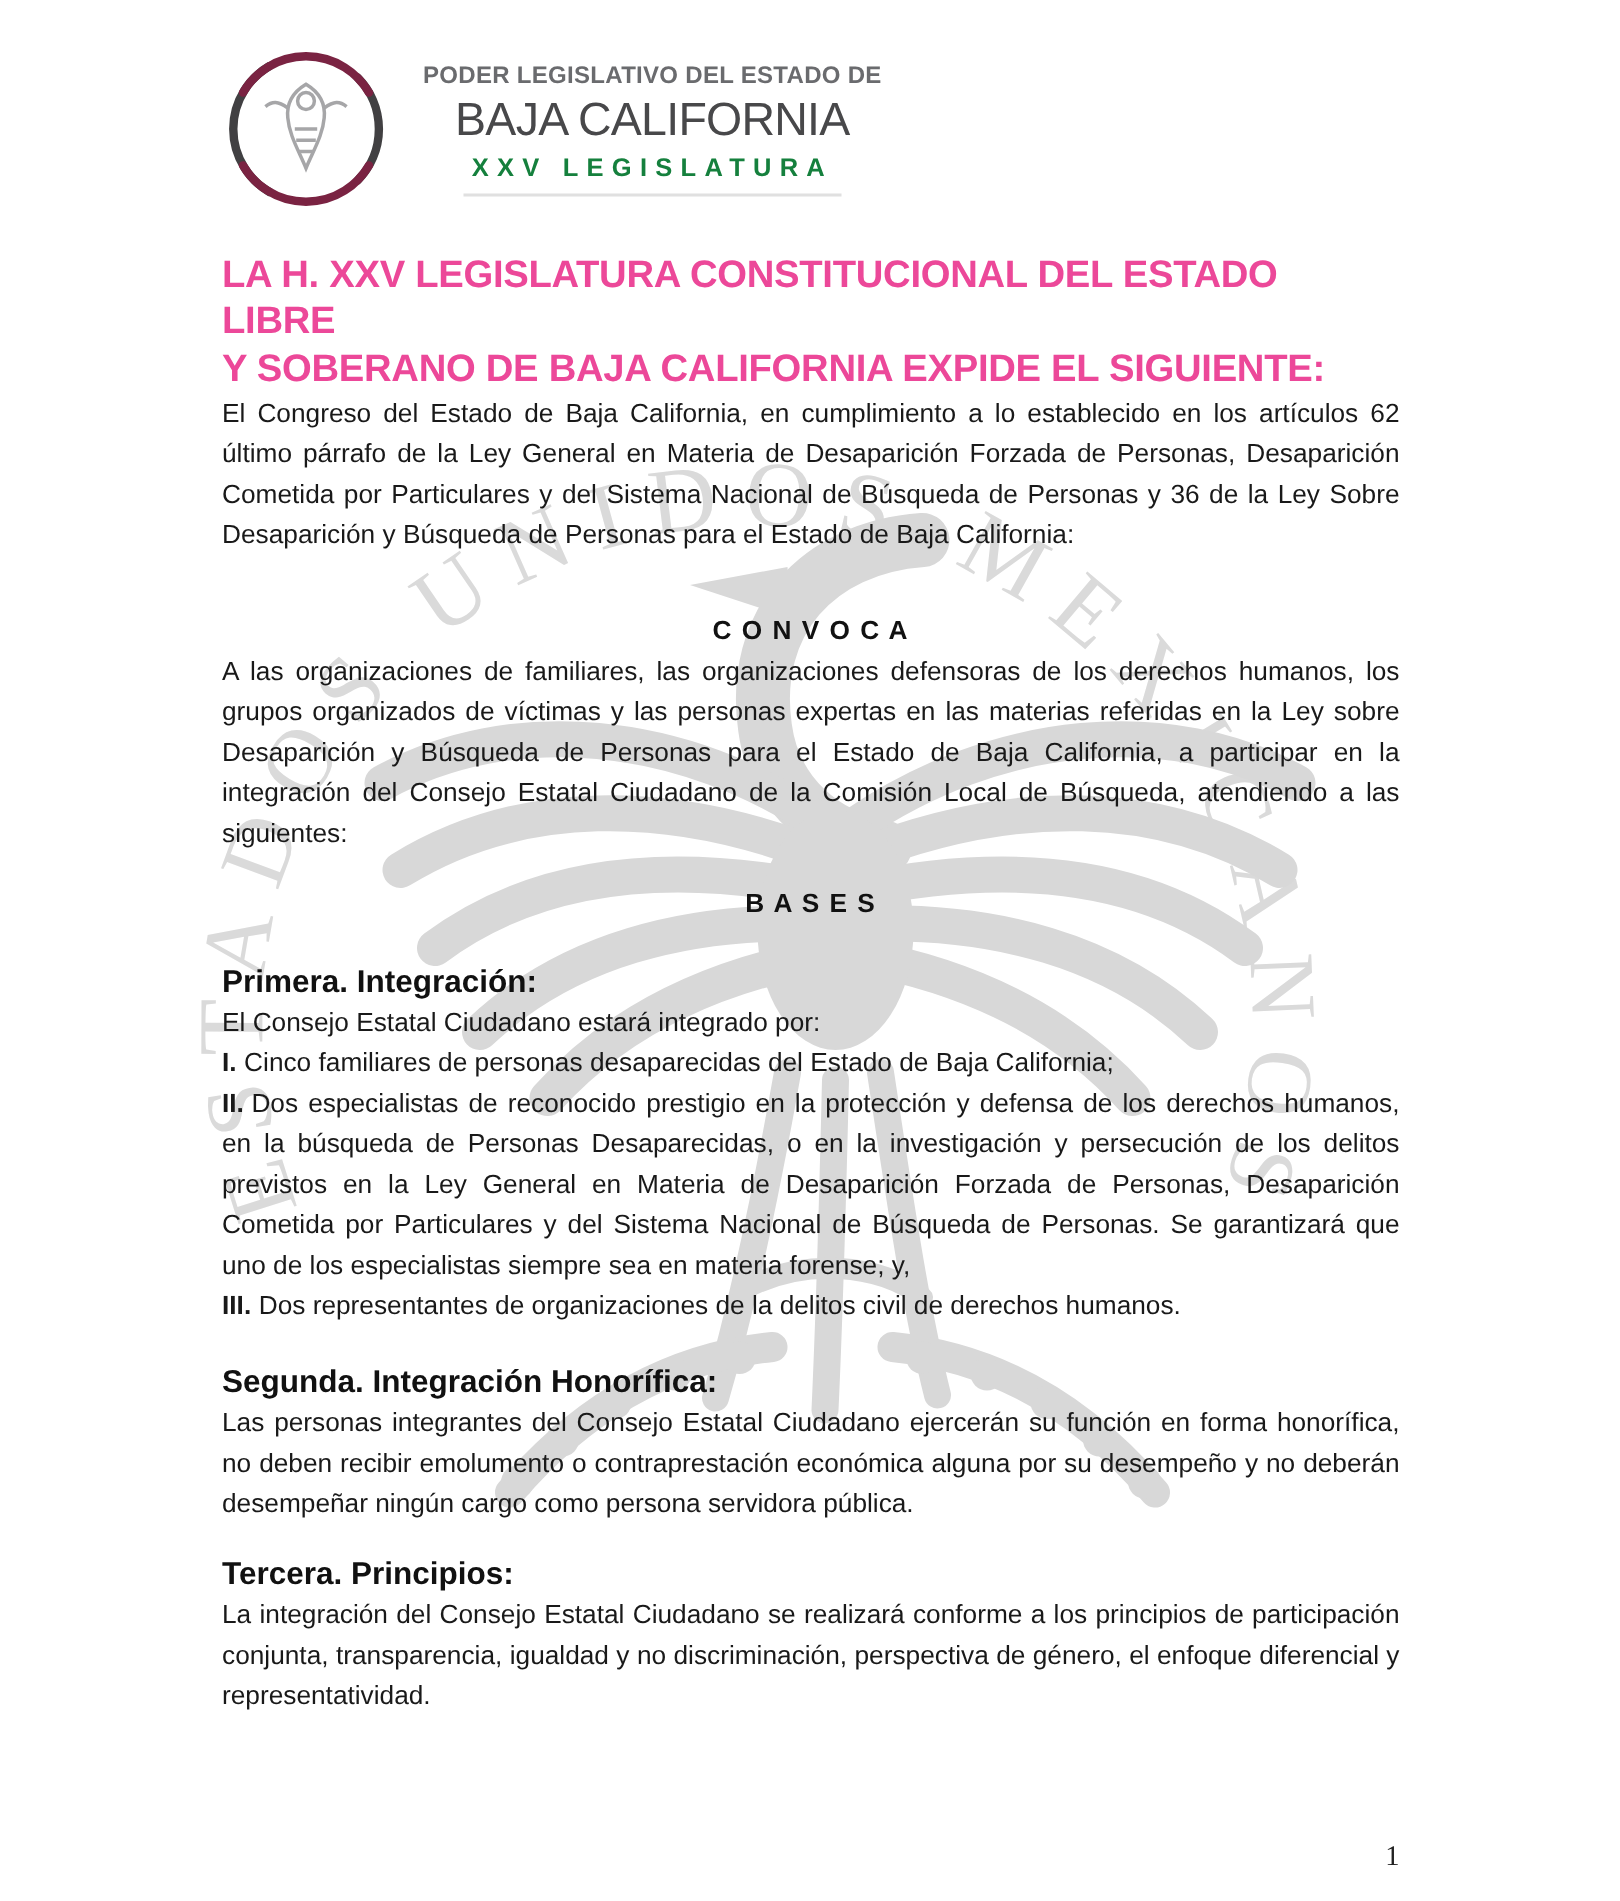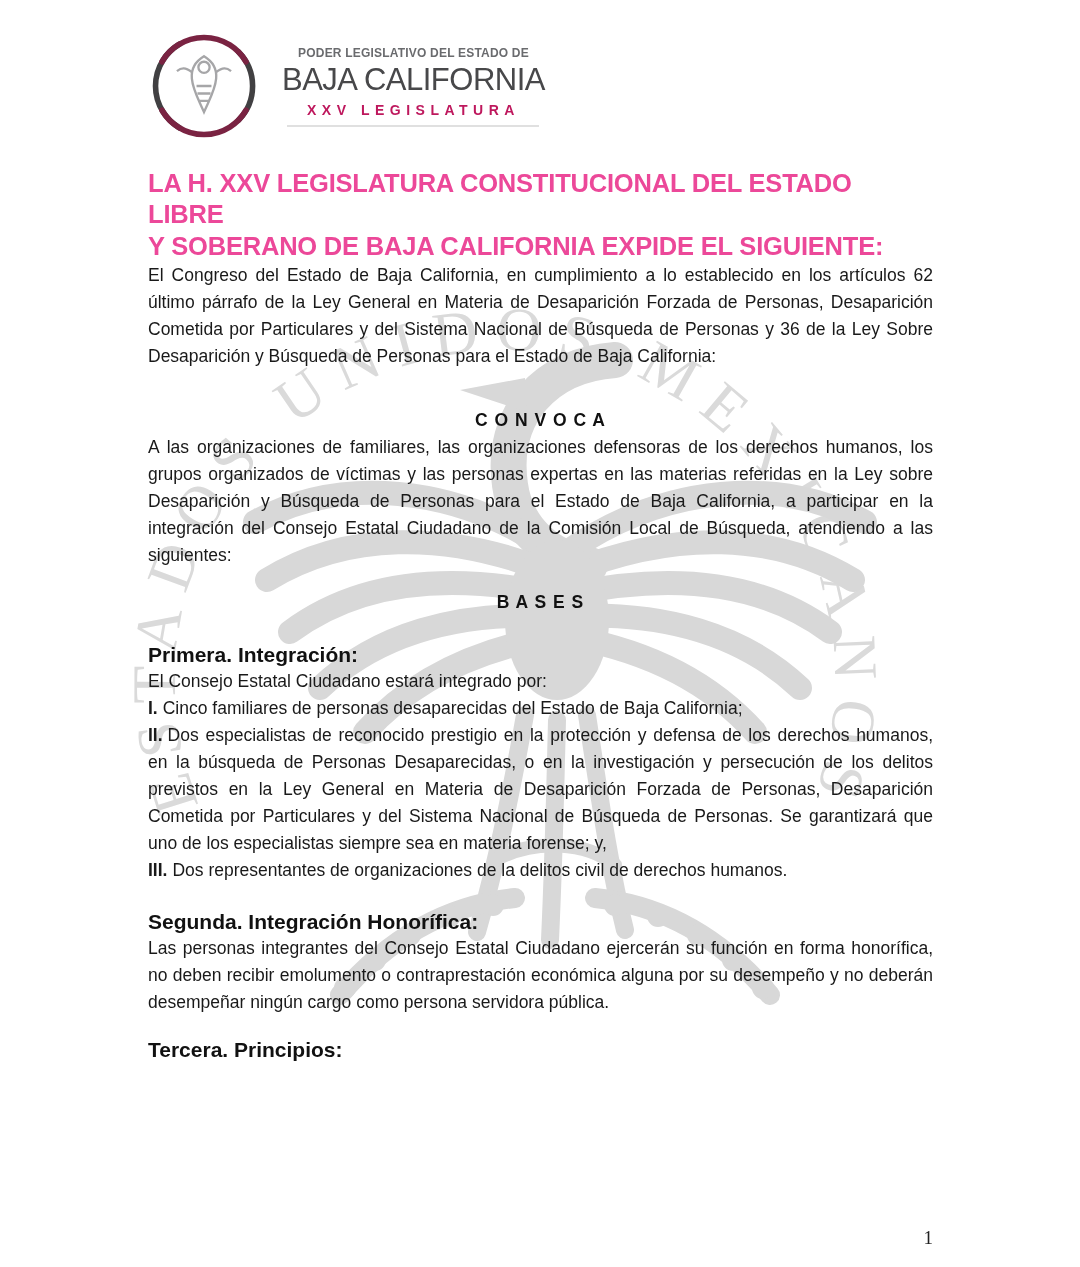--- a/index.html
+++ b/index.html
@@ -8,23 +8,23 @@
     background:#ffffff; overflow:hidden; color:#1a1a1a;
     font-family:"Liberation Sans","DejaVu Sans",sans-serif;
   }
   .watermark-svg { position:absolute; left:95px; top:60px; z-index:0; pointer-events:none; }
   .content { position:relative; z-index:1; padding:30px 147px 0 148px; }
 
   
   .logo { display:flex; align-items:center; gap:22px; }
   .logo-emblem { width:112px; height:112px; flex:0 0 auto; }
   .logo-text { display:flex; flex-direction:column; align-items:center; }
-  .logo-line1 { font-size:12px; font-weight:bold; color:#6a6b6e; letter-spacing:0.2px; white-space:nowrap; }
+  .logo-line1 { font-size:16px; font-weight:bold; color:#6a6b6e; letter-spacing:0.2px; white-space:nowrap; }
   .logo-line2 { font-size:31px; font-weight:normal; color:#48484a; letter-spacing:-0.5px; margin-top:2px; white-space:nowrap; }
-  .logo-line3 { font-size:14px; font-weight:bold; color:#be185d; letter-spacing:5.5px; margin-top:4px; white-space:nowrap; }
+  .logo-line3 { font-size:17px; font-weight:bold; color:#15803d; letter-spacing:5.5px; margin-top:4px; white-space:nowrap; }
   .logo-rule { height:2px; width:252px; background:#e0e0e0; margin-top:7px; }
 
   
   .doc-title { margin:26px 0 0; font-size:25.5px; line-height:1.23; font-weight:bold; color:#ec4899; letter-spacing:-0.2px; }
   .acuerdo { margin:24px 0 0; font-size:25px; font-weight:bold; text-align:center; color:#0d0d0d; }
   p.body { margin:0; font-size:17.5px; line-height:27px; text-align:justify; color:#191919; }
   .center-h { margin:0; font-size:17.5px; line-height:27px; font-weight:bold; text-align:center; letter-spacing:1px; color:#111; }
   .section-h { margin:0; font-size:21px; line-height:27px; font-weight:bold; text-align:left; color:#111; }
   .num { font-weight:bold; margin-right:5px; }
   .mt-intro  { margin-top:38px; }
@@ -134,17 +134,18 @@
     <p class="body">El Consejo Estatal Ciudadano estará integrado por:</p>
 
     <p class="body mt-item"><span class="num">I.</span><span>Cinco familiares de personas desaparecidas del Estado de Baja California;</span></p>
     <p class="body"><span class="num">II.</span><span>Dos especialistas de reconocido prestigio en la protección y defensa de los derechos humanos, en la búsqueda de Personas Desaparecidas, o en la investigación y persecución de los delitos previstos en la Ley General en Materia de Desaparición Forzada de Personas, Desaparición Cometida por Particulares y del Sistema Nacional de Búsqueda de Personas. Se garantizará que uno de los especialistas siempre sea en materia forense; y,</span></p>
     <p class="body"><span class="num">III.</span><span>Dos representantes de organizaciones de la delitos civil de derechos humanos.</span></p>
 
     <p class="section-h mt-sec2">Segunda. Integración Honorífica:</p>
     <p class="body">Las personas integrantes del Consejo Estatal Ciudadano ejercerán su función en forma honorífica, no deben recibir emolumento o contraprestación económica alguna por su desempeño y no deberán desempeñar ningún cargo como persona servidora pública.</p>
 
     <p class="section-h mt-sec3">Tercera. Principios:</p>
+    <p class="body">La integración del Consejo Estatal Ciudadano se realizará conforme a los principios de participación conjunta, transparencia, igualdad y no discriminación, perspectiva de género, el enfoque diferencial y representatividad.</p>
 
   </div>
 
   <div class="page-num">1</div>
 </div>
 
 </body></html>

